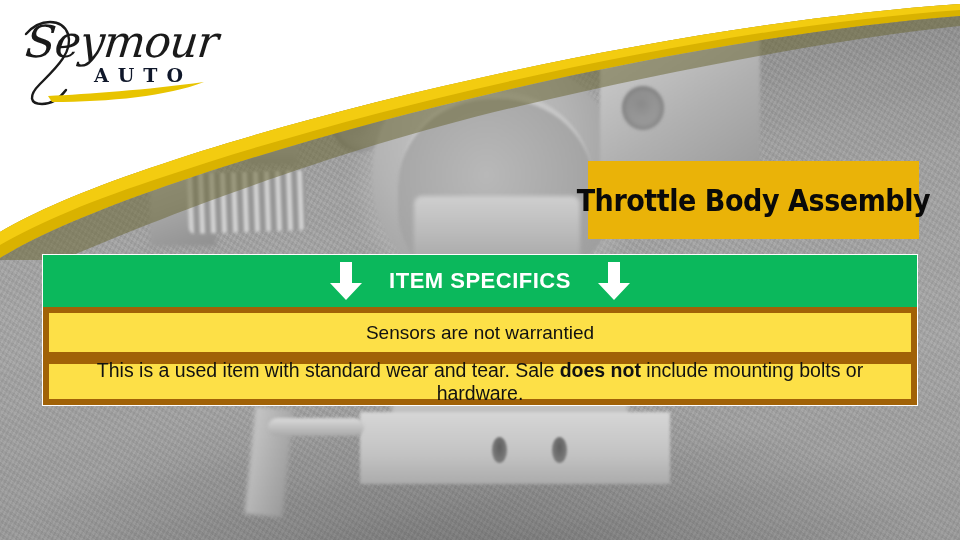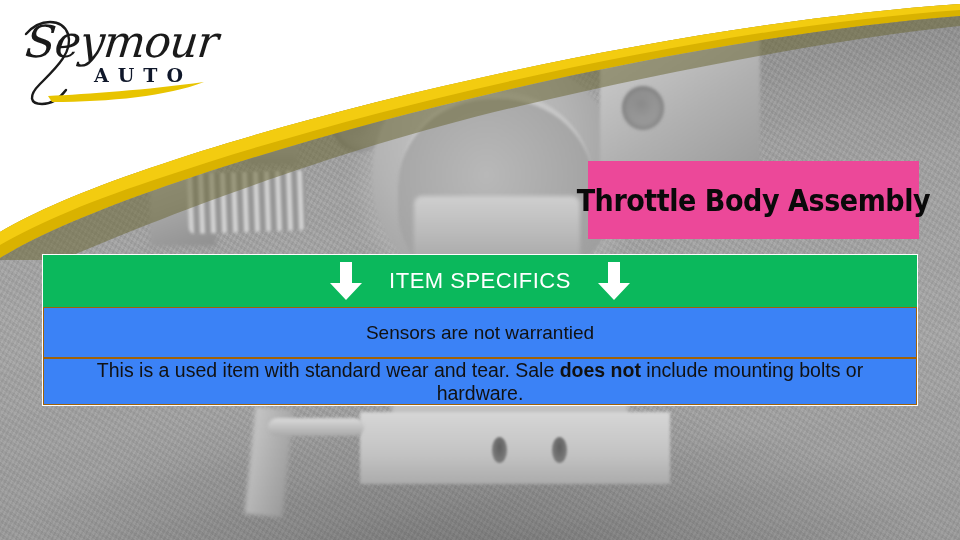--- a/index.html
+++ b/index.html
@@ -185,21 +185,21 @@
     color: #0f172a;
     letter-spacing: 9px;
     white-space: nowrap;
   }
 
   
   .title-banner {
     position: absolute;
     left: 588px; top: 161px;
     width: 331px; height: 78px;
-    background: #ec4899;
+    background: #eab308;
     display: flex;
     align-items: center;
     justify-content: center;
   }
   .title-text {
     font-family: "DejaVu Sans", sans-serif;
     font-weight: bold;
     font-size: 30px;
     color: #0a0a0a;
     letter-spacing: -0.5px;
@@ -222,30 +222,30 @@
     display: flex;
     align-items: center;
     justify-content: center;
   }
   .spec-row.header {
     background: #0bb85c;
     height: 52px;
     gap: 26px;
   }
   .spec-row.body {
-    background: #3b82f6;
-    border: 1px solid #a16207;
+    background: #fde047;
+    border: 6px solid #a16207;
     height: 51px;
   }
   .spec-row.body.tall {
     height: 47px;
   }
   .header-label {
     font-family: "Liberation Sans", sans-serif;
-    font-weight: normal;
+    font-weight: bold;
     font-size: 22px;
     color: #ffffff;
     letter-spacing: 0.5px;
   }
   .arrow-down {
     width: 34px;
     height: 40px;
     flex: none;
   }
   .spec-text {

